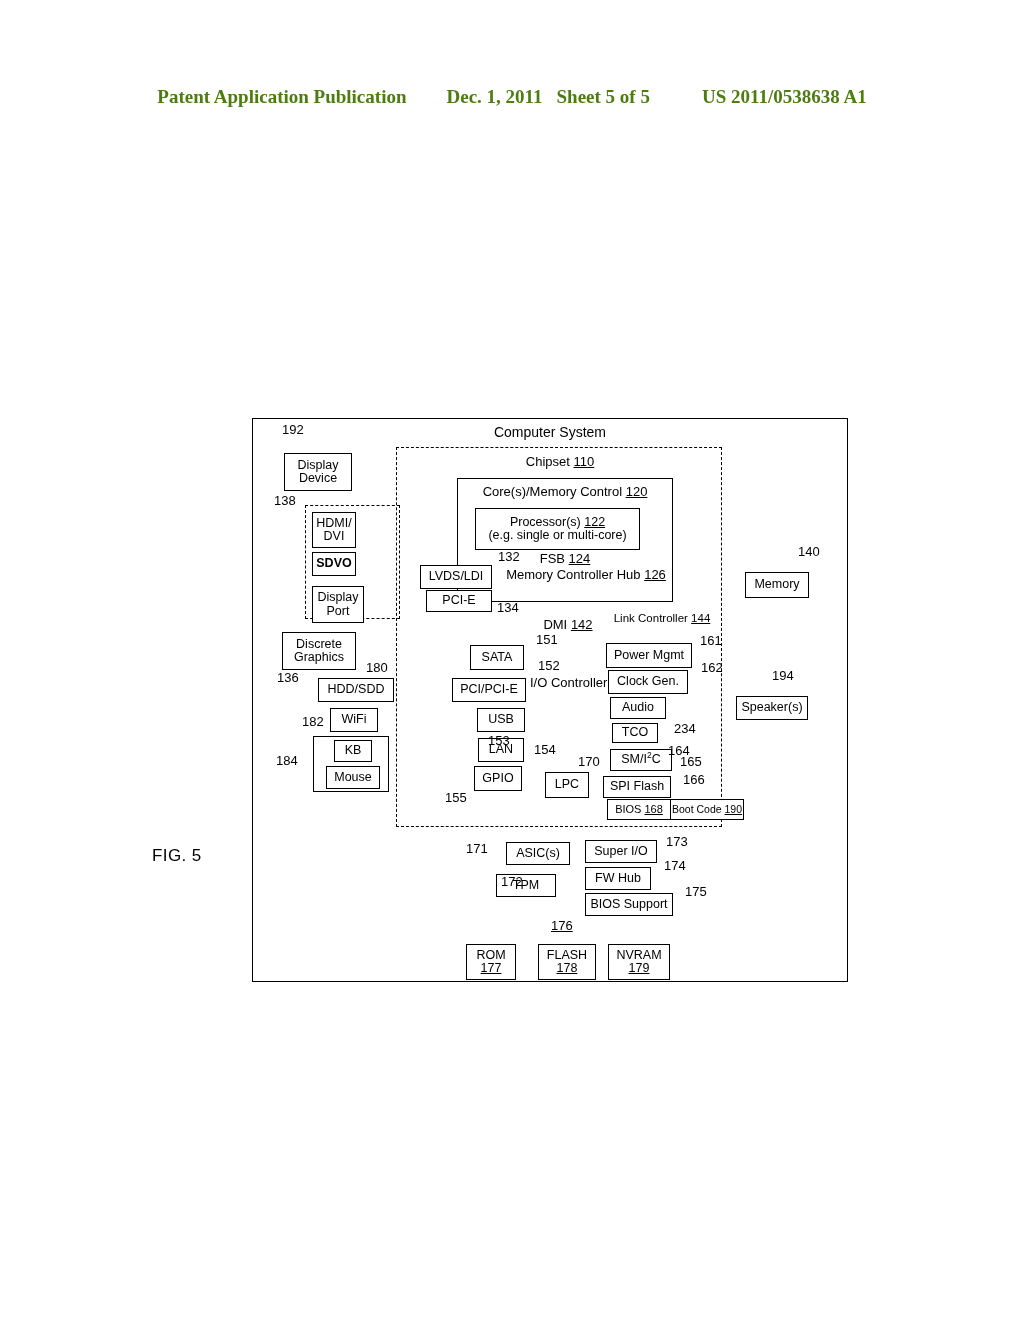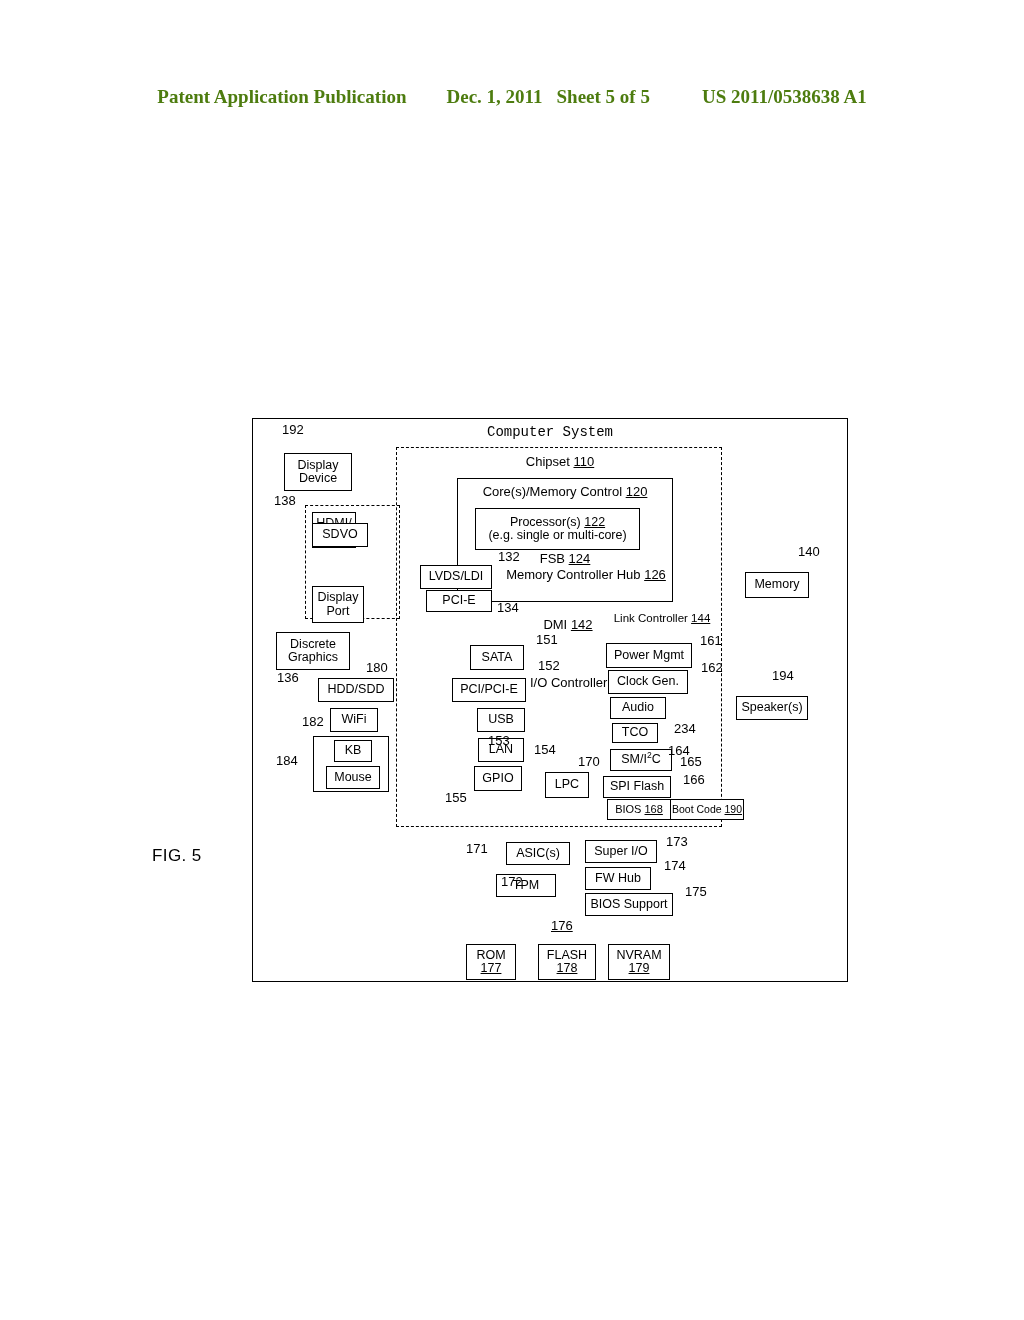--- a/index.html
+++ b/index.html
@@ -70,21 +70,21 @@
   <span class="h-sheet">Sheet 5 of 5</span>
   <span class="h-num">US 2011/0538638 A1</span>
 </div>
 
 <div id="fig-label">FIG. 5</div>
 
 <div id="diagram">
 
   <div class="solidframe" style="left:252px;top:418px;width:596px;height:564px;"></div>
 
-  <div class="cap" style="left:440px;top:425px;width:220px;font-size:14px;font-family:Liberation Mono, monospace;">Computer System</div>
+  <div class="cap" style="left:440px;top:425px;width:220px;font-size:14px;">Computer System</div>
 
   <div class="dash" style="left:396px;top:447px;width:326px;height:380px;"></div>
 
   <div class="dash" style="left:305px;top:505px;width:95px;height:114px;border-width:1.5px;"></div>
 
   <div class="solidframe" style="left:457px;top:478px;width:216px;height:124px;background:transparent;border-width:1.5px;"></div>
 
   <svg id="svg-layer" width="1024" height="1320">
     <g stroke="#000" stroke-width="1.5" fill="none">
 
@@ -214,29 +214,29 @@
     <span class="ln">Device</span>
   </div>
   <div class="lbl" style="left:282px;top:422px;">192</div>
 
   <div class="lbl" style="left:274px;top:493px;">138</div>
 
   <div class="bx" style="left:312px;top:512px;width:44px;height:36px;">
     <span class="ln">HDMI/</span>
     <span class="ln">DVI</span>
   </div>
-  <div class="bx" style="left:312px;top:523px;width:56px;height:24px;">
+  <div class="bx" style="left:312px;top:552px;width:44px;height:24px;font-weight:bold;">
     <span class="ln">SDVO</span>
   </div>
   <div class="bx" style="left:312px;top:586px;width:52px;height:37px;">
     <span class="ln">Display</span>
     <span class="ln">Port</span>
   </div>
 
-  <div class="bx" style="left:276px;top:632px;width:74px;height:38px;">
+  <div class="bx" style="left:282px;top:632px;width:74px;height:38px;">
     <span class="ln">Discrete</span>
     <span class="ln">Graphics</span>
   </div>
   <div class="lbl" style="left:277px;top:670px;">136</div>
 
   <div class="bx" style="left:318px;top:678px;width:76px;height:24px;">
     <span class="ln">HDD/SDD</span>
   </div>
   <div class="lbl" style="left:366px;top:660px;">180</div>
 

